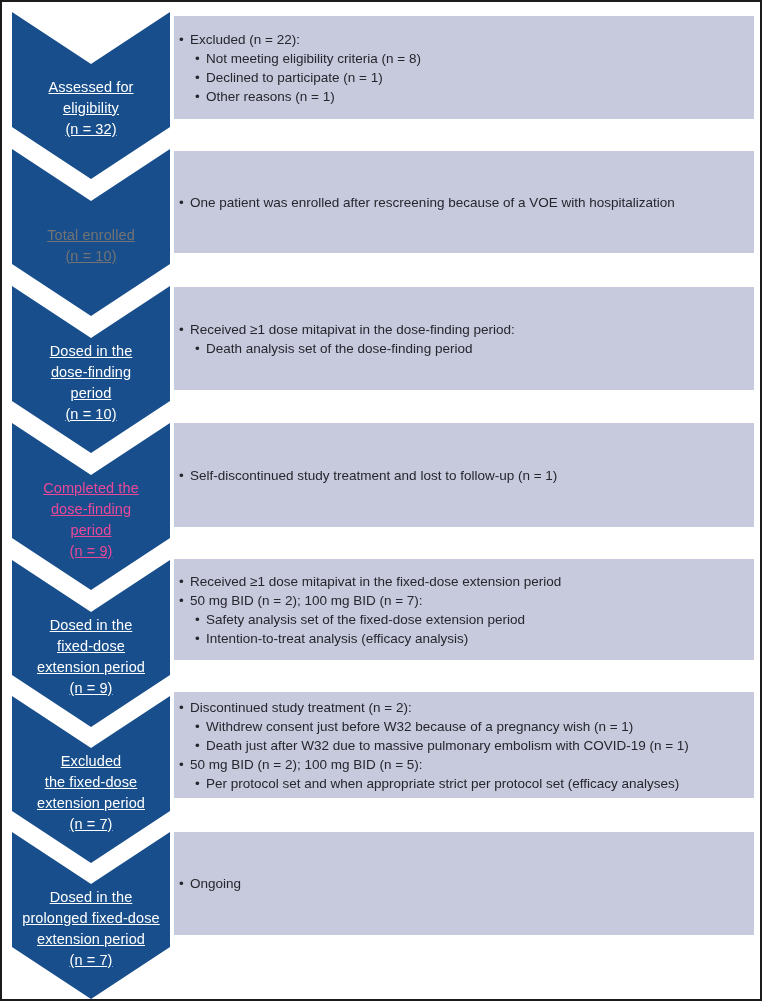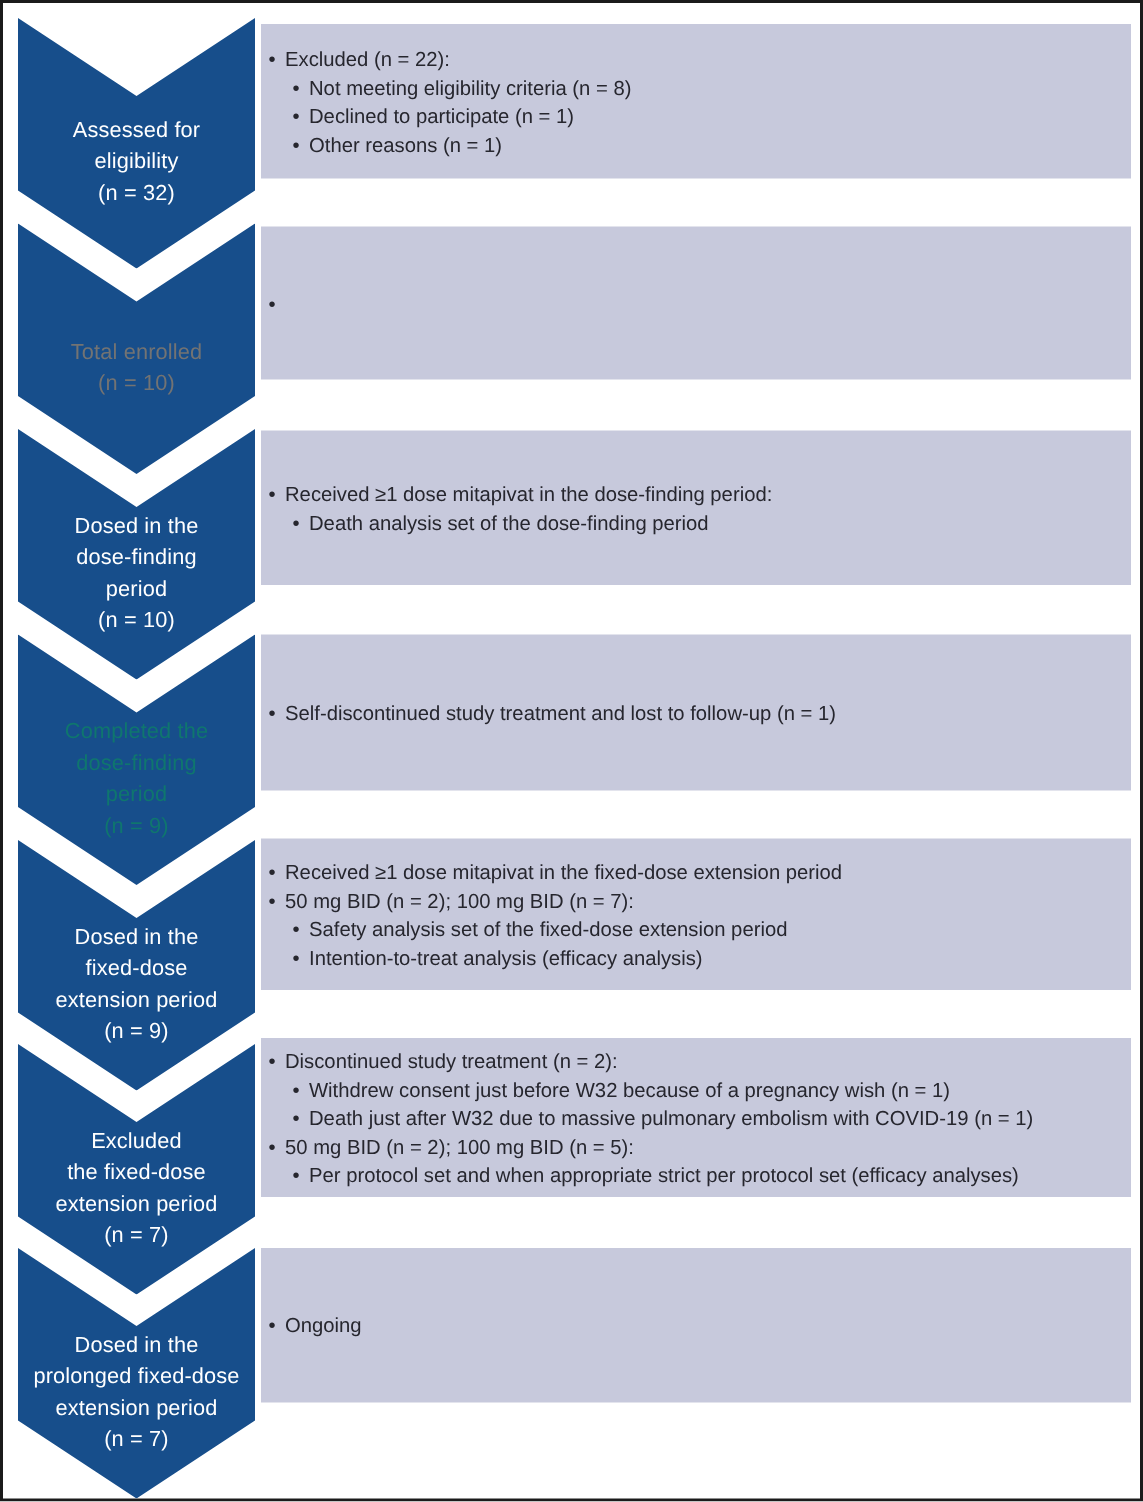--- a/index.html
+++ b/index.html
@@ -39,20 +39,21 @@
     height: 100%;
     display: flex;
     flex-direction: column;
     align-items: center;
     justify-content: center;
     transform: translateY(13px);
     text-align: center;
     font-size: 14.5px;
     line-height: 21px;
     letter-spacing: 0.1px;
+    text-decoration: underline;
   }
   
   .info-box {
     position: absolute;
     left: 172px;
     width: 580px;
     box-sizing: border-box;
     display: flex;
     flex-direction: column;
     justify-content: center;
@@ -119,20 +120,21 @@
     </svg>
     <div class="stage-label" style="color: #737373;">
         <div>Total enrolled</div>
         <div>(n = 10)</div>
       </div>
   </div>
   <div class="info-box" style="top: 149px; height: 102px; background: rgb(199, 201, 220);">
       <div class="bullet indent-0">
         <span class="glyph">•</span>
         <span class="bullet-text">
+          <div>One patient was enrolled after rescreening because of a VOE with hospitalization</div>
         </span>
       </div>
     </div>
 
   <div class="chevron" style="top: 284px;">
     <svg class="chevron-shape" viewBox="0 0 158 167" preserveAspectRatio="none" xmlns="http://www.w3.org/2000/svg">
       <polygon points="0,0 79,52 158,0 158,115 79,167 0,115" fill="#174e8b"></polygon>
     </svg>
     <div class="stage-label" style="color: rgb(255, 255, 255);">
         <div>Dosed in the</div>
@@ -153,21 +155,21 @@
         <span class="bullet-text">
           <div>Death analysis set of the dose-finding period</div>
         </span>
       </div>
     </div>
 
   <div class="chevron" style="top: 421px;">
     <svg class="chevron-shape" viewBox="0 0 158 167" preserveAspectRatio="none" xmlns="http://www.w3.org/2000/svg">
       <polygon points="0,0 79,52 158,0 158,115 79,167 0,115" fill="#174e8b"></polygon>
     </svg>
-    <div class="stage-label" style="color: #0f766e;">
+    <div class="stage-label" style="color: #ec4899;">
         <div>Completed the</div>
         <div>dose-finding</div>
         <div>period</div>
         <div>(n = 9)</div>
       </div>
   </div>
   <div class="info-box" style="top: 421px; height: 104px; background: rgb(199, 201, 220);">
       <div class="bullet indent-0">
         <span class="glyph">•</span>
         <span class="bullet-text">

